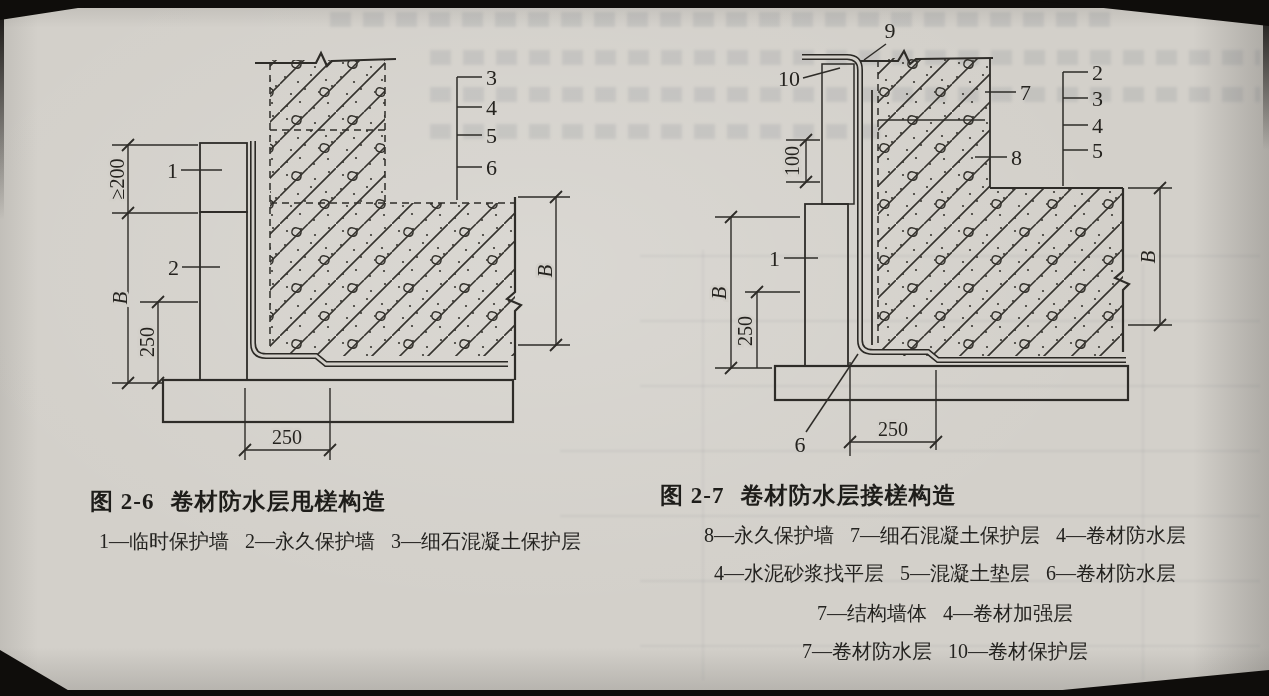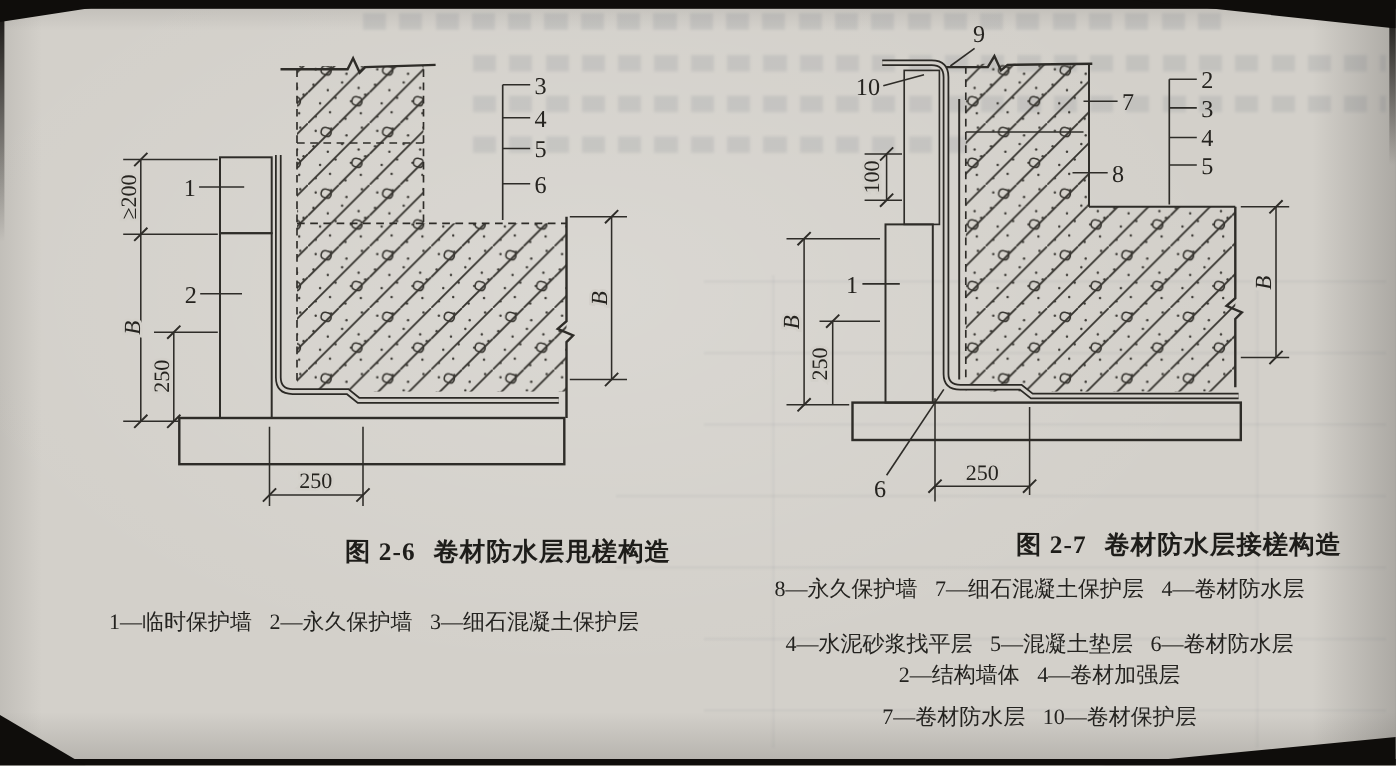--- a/index.html
+++ b/index.html
@@ -16,21 +16,21 @@
   svg{position:absolute;left:0;top:0;}
   svg text{font-family:"Liberation Serif", serif;}
   .ln{stroke:#2e2c28;fill:none;stroke-linecap:butt;}
   .s22{stroke-width:2.2;} .s18{stroke-width:1.8;} .s15{stroke-width:1.5;} .s14{stroke-width:1.4;}
   .dash{stroke-width:1.5;stroke-dasharray:7 5;}
   .mOut{stroke:#2b2925;stroke-width:6;fill:none;}
   .mIn{stroke:#d3d0ca;stroke-width:2.8;fill:none;}
   .co{font-size:22px;fill:#25231f;}
   .dim{font-size:20px;fill:#25231f;paint-order:stroke;stroke:#d3d0ca;stroke-width:5px;}
   .dimb{font-size:21px;font-style:italic;fill:#25231f;paint-order:stroke;stroke:#d3d0ca;stroke-width:5px;}
-  .caption{position:absolute;text-align:right;font-size:23px;font-weight:700;letter-spacing:1px;color:#1e1d1a;}
+  .caption{position:absolute;text-align:left;font-size:23px;font-weight:700;letter-spacing:1px;color:#1e1d1a;}
   .caption .num{margin-right:16px;}
   .legend{position:absolute;text-align:center;font-size:20px;color:#242320;white-space:nowrap;}
   .legend span{margin:0 8px;}
   
   .ghost-row{position:absolute;height:15px;opacity:.12;filter:blur(1.4px);
     background:repeating-linear-gradient(90deg,#55606e 0 21px, transparent 21px 33px);}
   .ghost-line{position:absolute;height:2px;background:#4d5866;opacity:.07;filter:blur(1px);}
   .ghost-vline{position:absolute;width:2px;background:#4d5866;opacity:.06;filter:blur(1px);}
   .art{position:absolute;background:#0f0d0b;}
   .tri-tl{clip-path:polygon(0 0,100% 0,0 100%);}
@@ -212,35 +212,35 @@
       <text class="dim" text-anchor="middle" transform="rotate(-90 745 331)" x="745" y="338">250</text>
       <text class="dim" text-anchor="middle" transform="rotate(-90 792 161)" x="792" y="168">100</text>
       <text class="dim" text-anchor="middle" x="893" y="436">250</text>
       <text class="dimb" text-anchor="middle" transform="rotate(-90 1148 257)" x="1148" y="264">B</text>
     </g>
   </svg>
 
   <div class="caption" style="left:90px;top:486px;width:520px;">
     <span class="num">图 2-6</span><span>卷材防水层甩槎构造</span>
   </div>
-  <div class="legend" style="left:60px;top:552px;width:560px;">
+  <div class="legend" style="left:60px;top:528px;width:560px;">
     <span>1—临时保护墙</span><span>2—永久保护墙</span><span>3—细石混凝土保护层</span>
   </div>
 
   <div class="caption" style="left:660px;top:480px;width:560px;">
     <span class="num">图 2-7</span><span>卷材防水层接槎构造</span>
   </div>
   <div class="legend" style="left:635px;top:522px;width:620px;">
     <span>8—永久保护墙</span><span>7—细石混凝土保护层</span><span>4—卷材防水层</span>
   </div>
-  <div class="legend" style="left:635px;top:572px;width:620px;">
+  <div class="legend" style="left:635px;top:560px;width:620px;">
     <span>4—水泥砂浆找平层</span><span>5—混凝土垫层</span><span>6—卷材防水层</span>
   </div>
   <div class="legend" style="left:635px;top:600px;width:620px;">
-    <span>2—结构墙体</span><span>4—卷材加强层</span>
+    <span>7—结构墙体</span><span>4—卷材加强层</span>
   </div>
   <div class="legend" style="left:635px;top:638px;width:620px;">
     <span>7—卷材防水层</span><span>10—卷材保护层</span>
   </div>
 
   <div class="art" style="left:0;top:0;width:1269px;height:8px;"></div>
   <div class="art tri-tl" style="left:0;top:0;width:130px;height:20px;"></div>
   <div class="art tri-tr" style="left:1030px;top:0;width:239px;height:26px;"></div>
   <div class="fade-v abs" style="left:1263px;top:0;width:6px;height:150px;"></div>
   <div class="fade-v abs" style="left:0;top:0;width:4px;height:220px;"></div>

